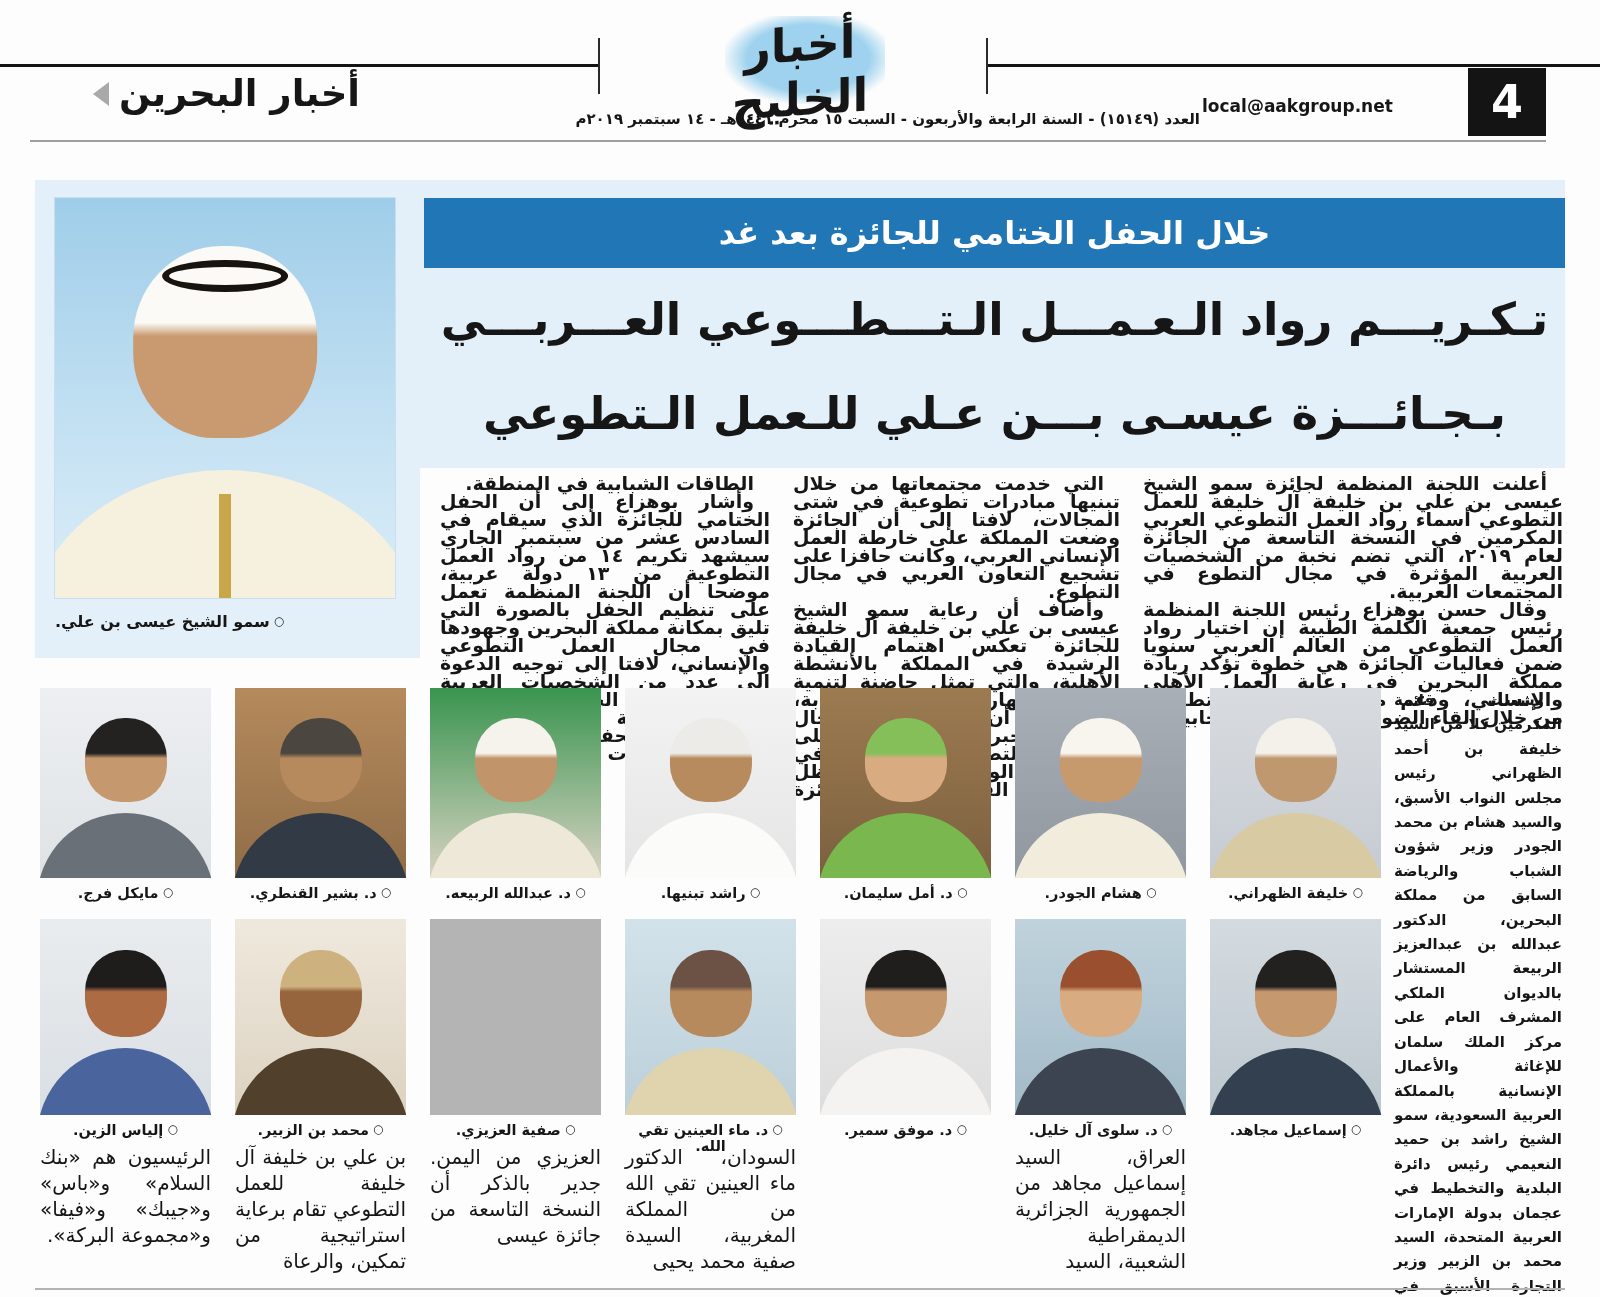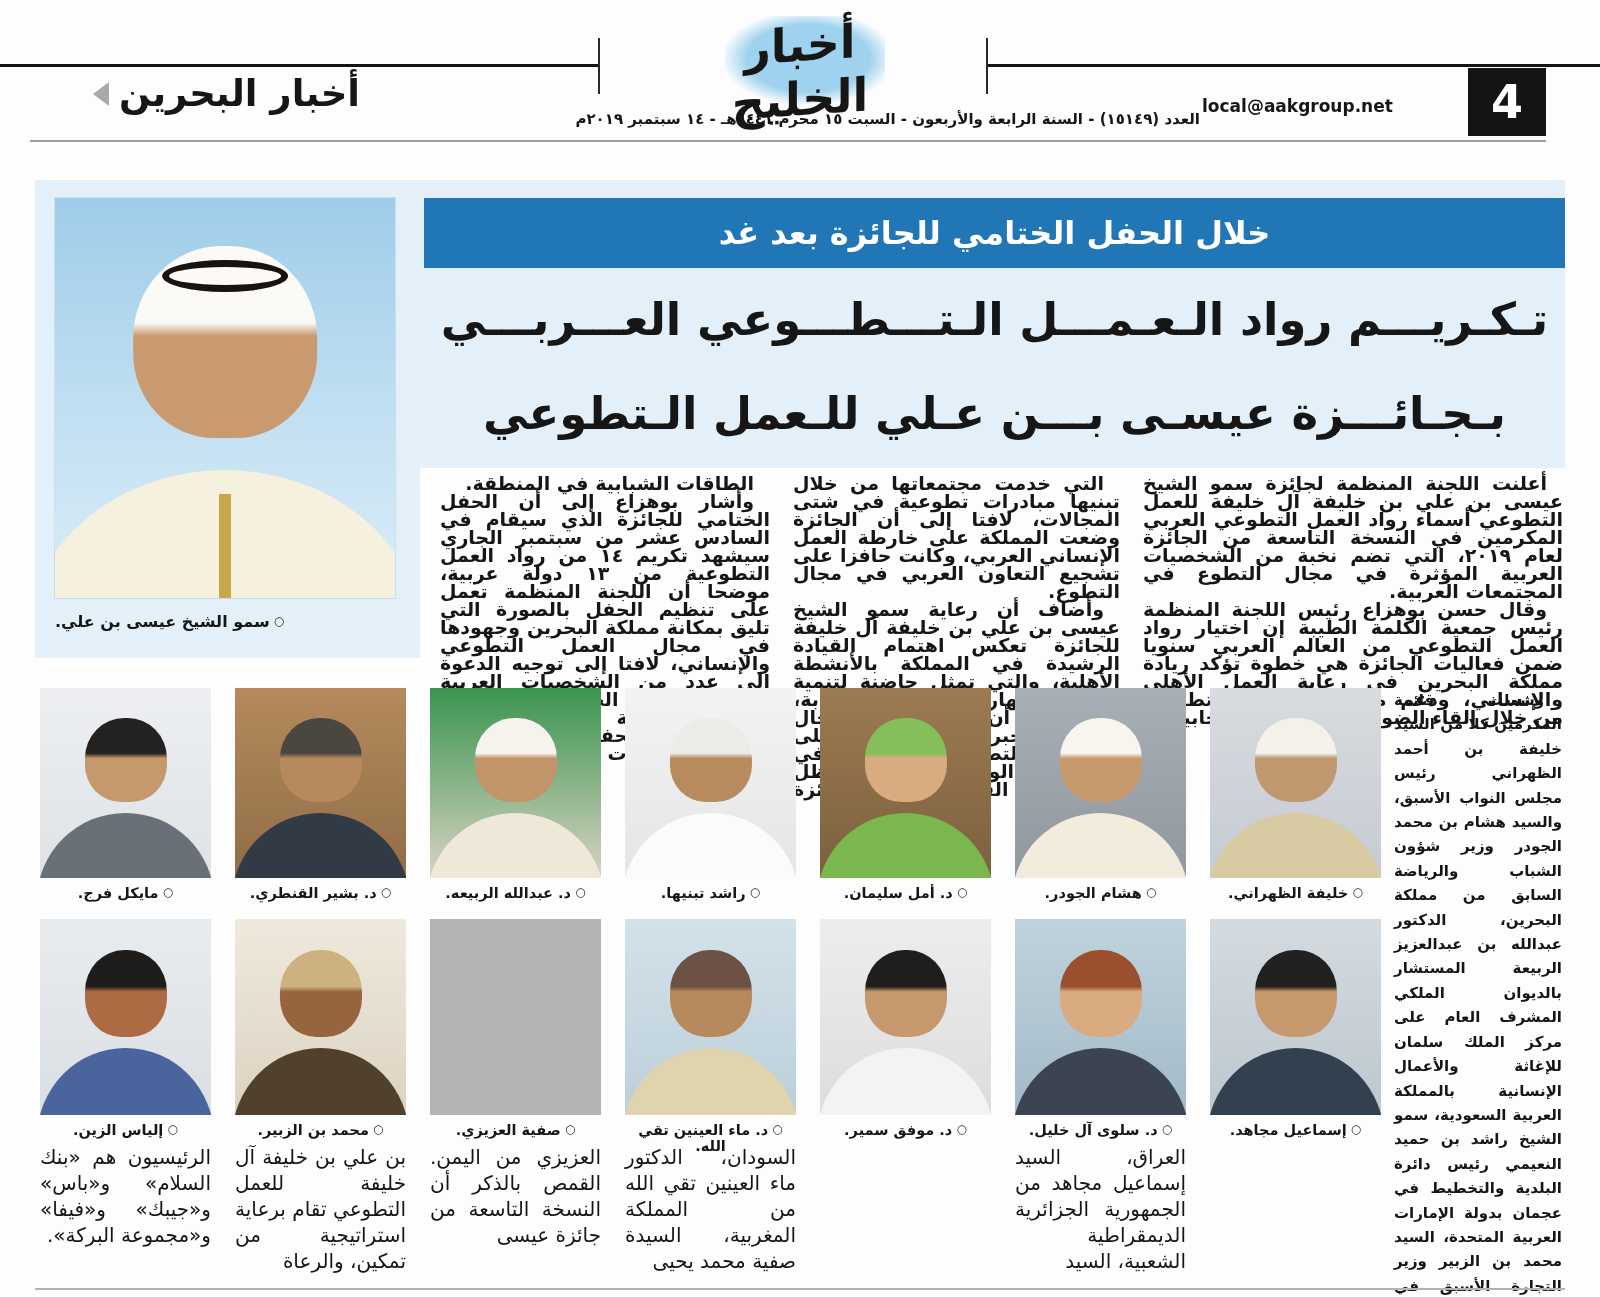--- a/index.html
+++ b/index.html
@@ -170,21 +170,21 @@
     <div class="photo row2" style="--bg1:#d2e2ea;--bg2:#bccfd9;--head:#6b5244;--skin:#b78a5e;--robe:#dfd4ae"></div>
     <div class="pcap bullet">د. ماء العينين تقي الله.</div>
     <div class="btext">السودان، الدكتور ماء العينين تقي الله من المملكة المغربية، السيدة صفية محمد يحيى</div>
   </div>
 
   <div class="stack">
     <div class="photo" style="--bg1:#39944f;--bg2:#d9d3c3;--head:#f5f3ec;--skin:#c2946a;--robe:#eee8d9"></div>
     <div class="pcap bullet">د. عبدالله الربيعه.</div>
     <div class="photo row2" style="--bg1:#b4b4b4;--bg2:#b4b4b4;--head:#b4b4b4;--skin:#b4b4b4;--robe:#b4b4b4"></div>
     <div class="pcap bullet">صفية العزيزي.</div>
-    <div class="btext">العزيزي من اليمن. القمص بالذكر أن النسخة التاسعة من جائزة عيسى</div>
+    <div class="btext">العزيزي من اليمن. جدير بالذكر أن النسخة التاسعة من جائزة عيسى</div>
   </div>
 
   <div class="stack">
     <div class="photo" style="--bg1:#b58a5c;--bg2:#906d47;--head:#4b4640;--skin:#b78a5e;--robe:#323a46"></div>
     <div class="pcap bullet">د. بشير القنطري.</div>
     <div class="photo row2" style="--bg1:#efe9dd;--bg2:#dcd2c1;--head:#cdb17f;--skin:#96653d;--robe:#50402c"></div>
     <div class="pcap bullet">محمد بن الزبير.</div>
     <div class="btext">بن علي بن خليفة آل خليفة للعمل التطوعي تقام برعاية استراتيجية من تمكين، والرعاة</div>
   </div>
 

